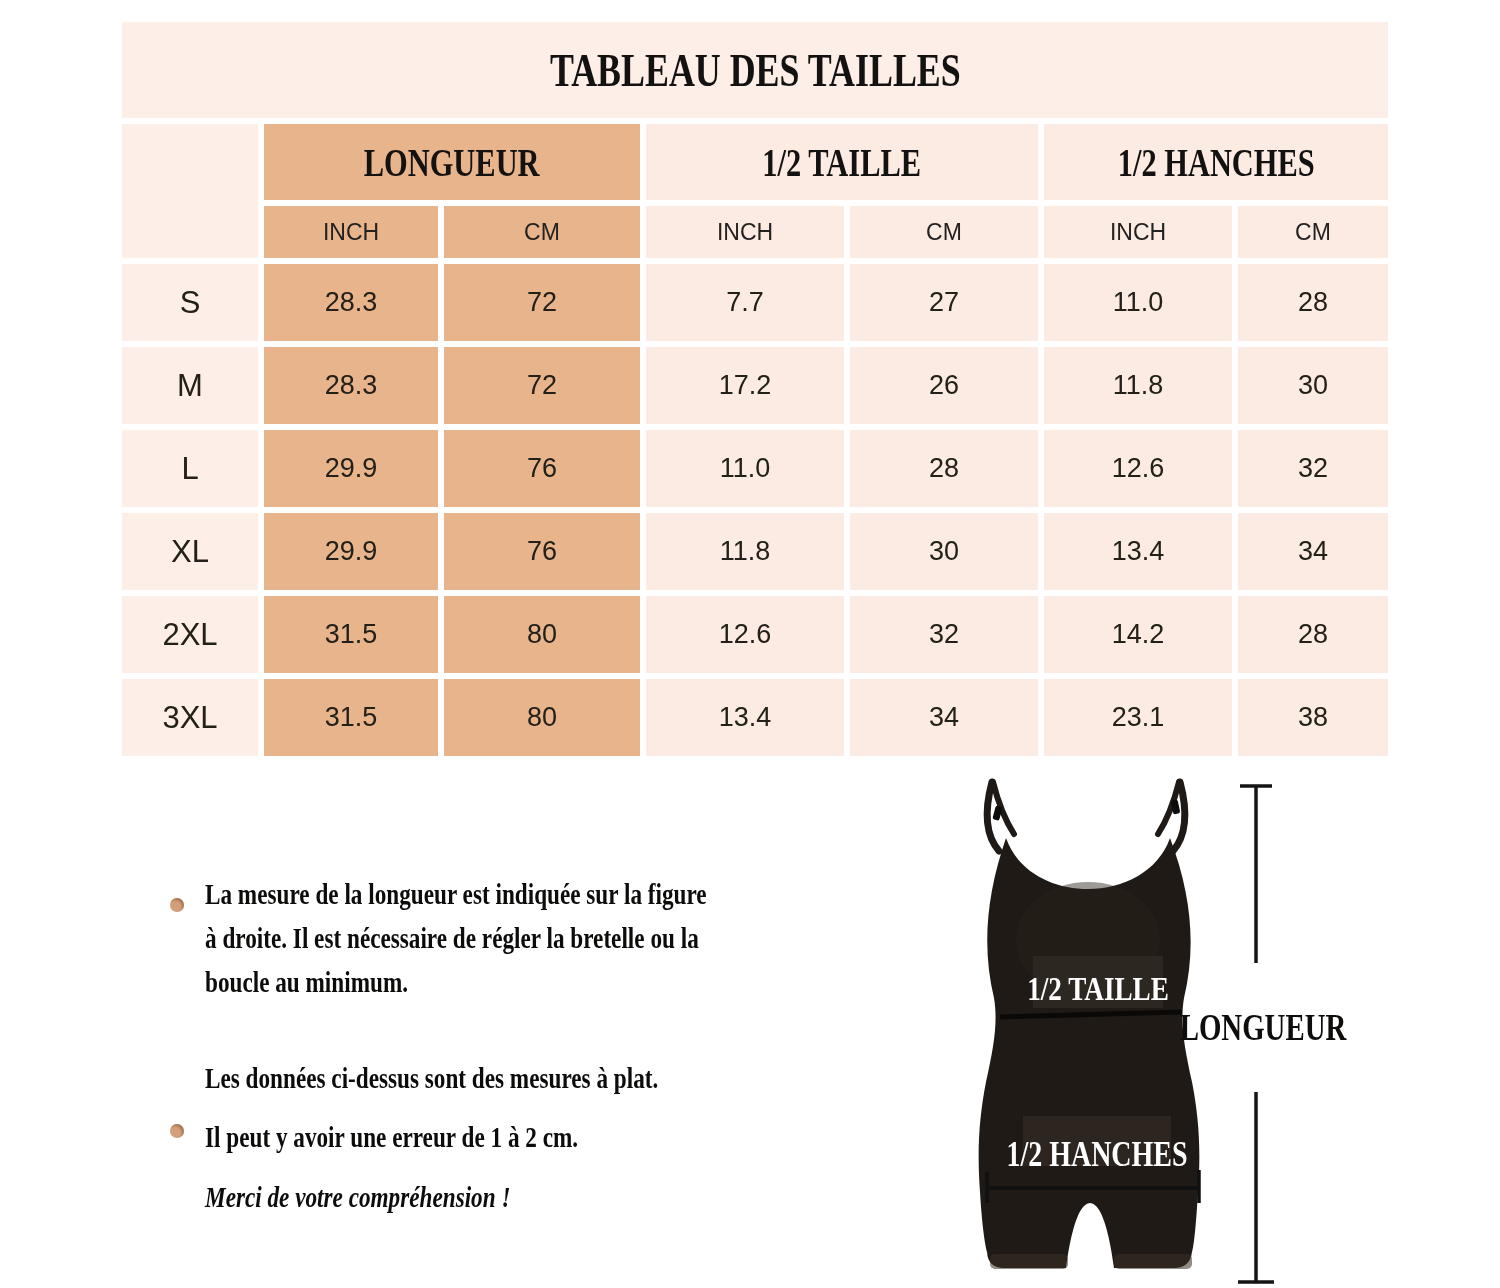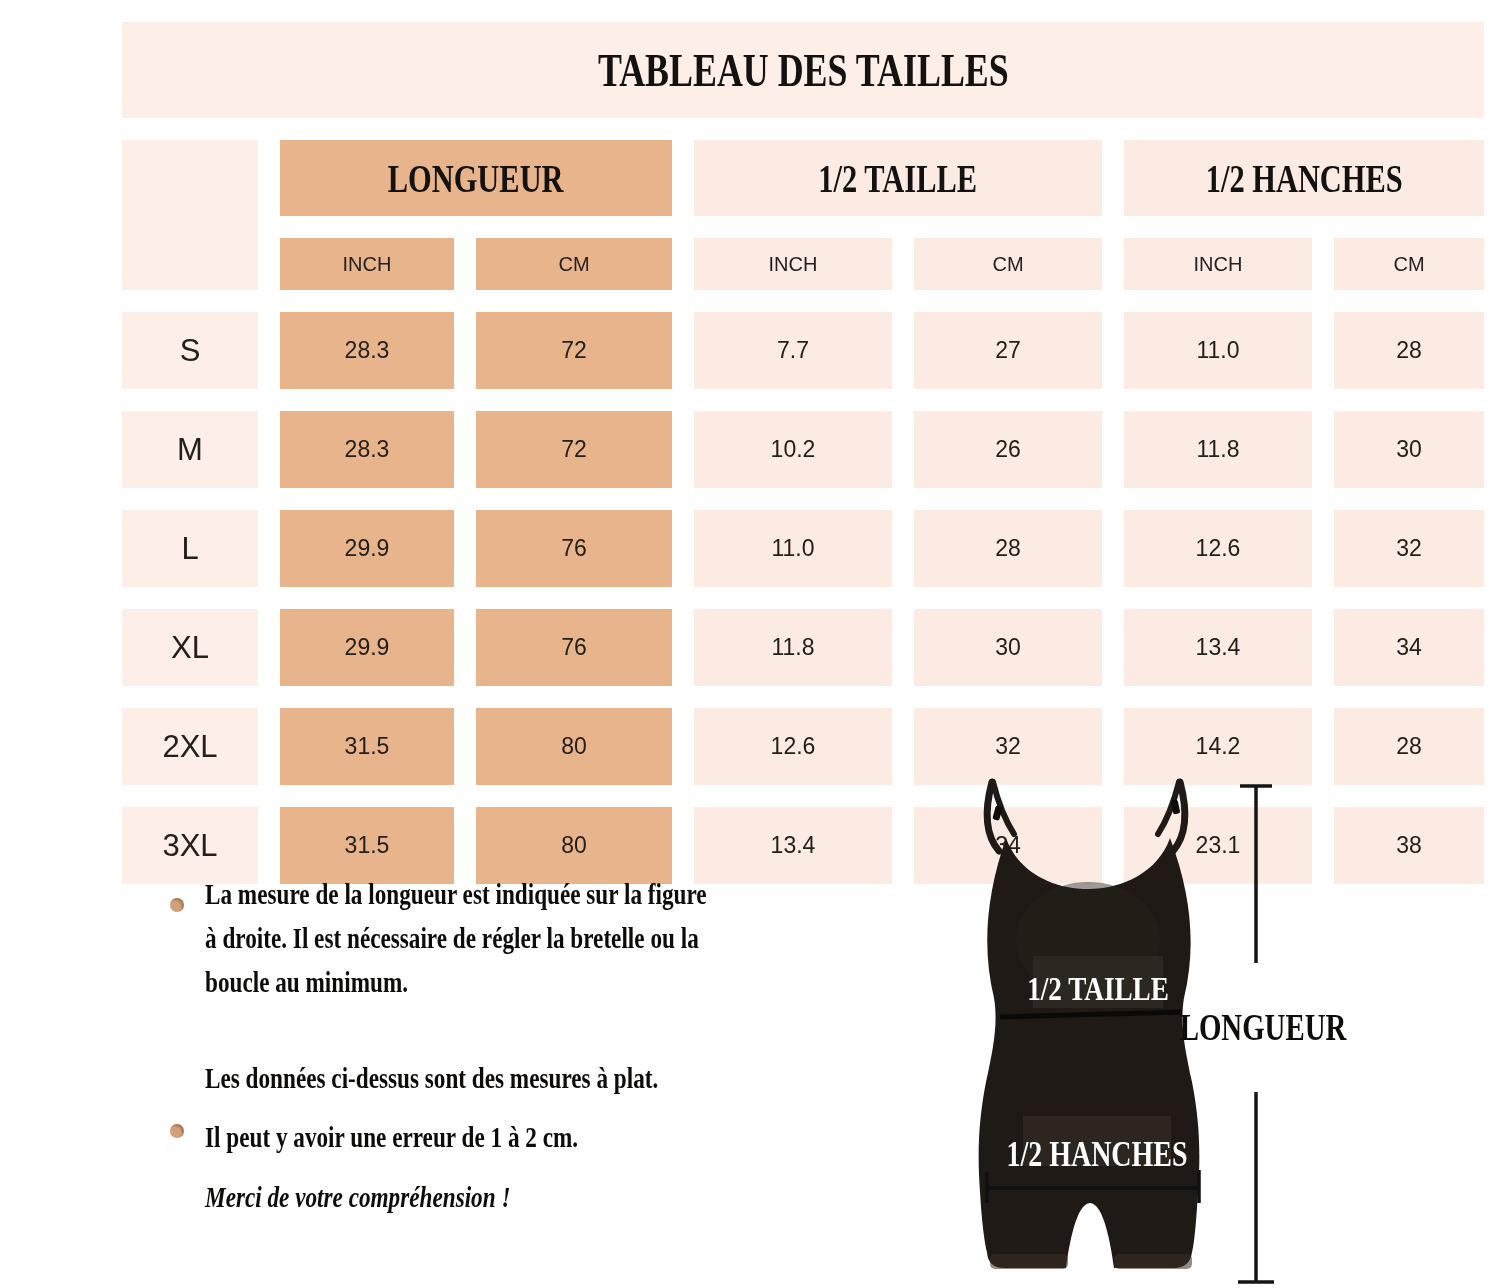--- a/index.html
+++ b/index.html
@@ -6,42 +6,42 @@
   .canvas{
     position:relative;width:1500px;height:1288px;background:#ffffff;
     font-family:"Liberation Sans",sans-serif;overflow:hidden;
   }
   
   .size-table{
     position:absolute;left:122px;top:22px;
     display:grid;
     grid-template-columns:136px 174px 196px 198px 188px 188px 150px;
     grid-template-rows:96px 76px 52px repeat(6,77px);
-    gap:22px;
+    gap:6px;
   }
   .cell{
     display:flex;align-items:center;justify-content:center;
     color:#1c1a18;
   }
   .pink{background:#fcebe2;}
   .pinklight{background:#fdeee7;}
   .tan{background:#e8b48c;}
   .title-cell{grid-column:1 / span 7;background:#fdeee7;}
   .corner-cell{grid-column:1;grid-row:2 / span 2;background:#fdeee7;}
   .group-cell{font-size:38px;}
   .title-text,.group-text{
     font-family:"Liberation Serif","DejaVu Serif",serif;font-weight:bold;
     color:#141210;display:inline-block;transform:scaleX(0.78);
     white-space:nowrap;letter-spacing:0px;
   }
   .title-text{font-size:46px;}
   .group-text{font-size:39px;}
-  .unit-cell{font-size:20px;color:#242220;}
+  .unit-cell{font-size:23px;color:#242220;}
   .size-cell{font-size:31px;color:#222019;}
-  .data-cell{font-size:23px;color:#222019;}
+  .data-cell{font-size:27px;color:#222019;}
   
   .note-line{
     font-family:"Liberation Serif","DejaVu Serif",serif;font-weight:bold;
     font-size:29px;color:#0d0c0b;line-height:44px;white-space:nowrap;
     transform:scaleX(0.8);transform-origin:left center;
   }
   .note-par{position:absolute;left:205px;}
   .bullet{
     position:absolute;width:14px;height:14px;border-radius:50%;
     background:#d3a07b;box-shadow:inset -2px 2px 2px rgba(140,90,50,.55);
@@ -83,21 +83,21 @@
   <div class="cell pinklight size-cell">S</div>
       <div class="cell tan data-cell">28.3</div>
       <div class="cell tan data-cell">72</div>
       <div class="cell pink data-cell">7.7</div>
       <div class="cell pink data-cell">27</div>
       <div class="cell pink data-cell">11.0</div>
       <div class="cell pink data-cell">28</div>
       <div class="cell pinklight size-cell">M</div>
       <div class="cell tan data-cell">28.3</div>
       <div class="cell tan data-cell">72</div>
-      <div class="cell pink data-cell">10.2</div>
+      <div class="cell pink data-cell">17.2</div>
       <div class="cell pink data-cell">26</div>
       <div class="cell pink data-cell">11.8</div>
       <div class="cell pink data-cell">30</div>
       <div class="cell pinklight size-cell">L</div>
       <div class="cell tan data-cell">29.9</div>
       <div class="cell tan data-cell">76</div>
       <div class="cell pink data-cell">11.0</div>
       <div class="cell pink data-cell">28</div>
       <div class="cell pink data-cell">12.6</div>
       <div class="cell pink data-cell">32</div>

